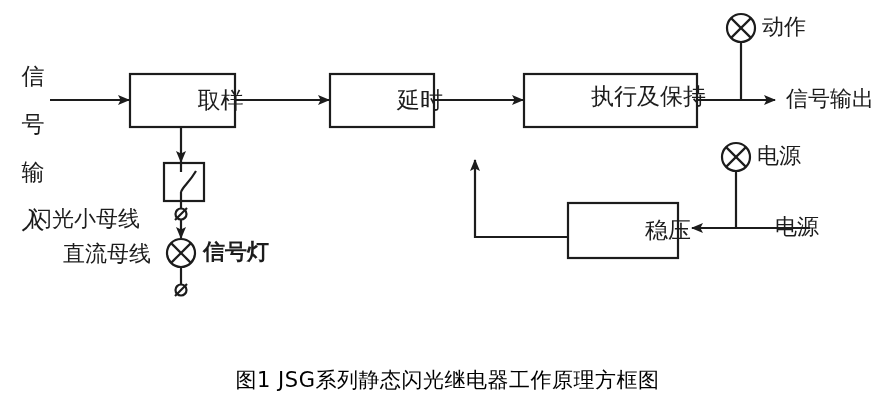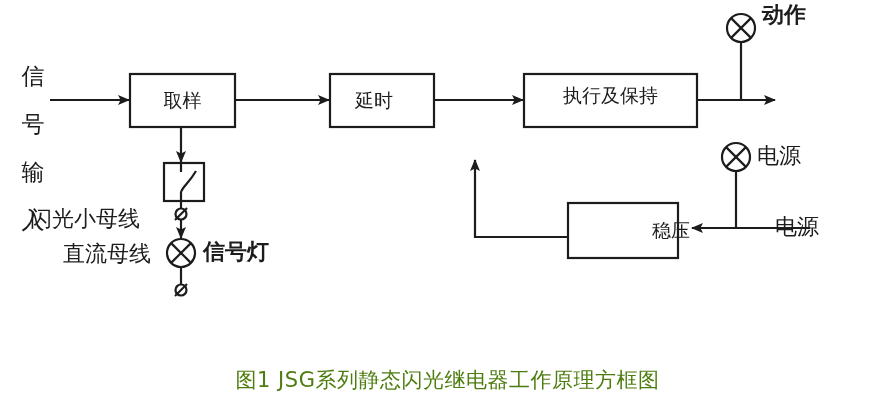--- a/index.html
+++ b/index.html
@@ -31,41 +31,42 @@
     line-height: 1;
     white-space: nowrap;
     font-family: "DejaVu Sans", "Liberation Sans", sans-serif;
   }
   .box-label {
     position: absolute;
     display: flex;
     align-items: center;
     justify-content: center;
     color: #1c1c1c;
-    font-size: 19px;
+    font-size: 23px;
     white-space: nowrap;
+    padding-left: 38px;
   }
   .vtext {
     position: absolute;
     left: 17px;
     top: 52px;
     width: 32px;
     color: #1c1c1c;
     font-size: 23px;
     line-height: 48px;
     text-align: center;
   }
   .vtext span { display: block; }
   #caption {
     position: absolute;
     left: 0;
     top: 366px;
     width: 895px;
     text-align: center;
-    color: #4d7c0f;
+    color: #000000;
     font-size: 21px;
     letter-spacing: 0.5px;
   }
 </style>
 </head>
 <body>
 
 <div id="page">
 
   <svg id="diagram-svg" viewBox="0 0 895 404">
@@ -135,26 +136,27 @@
   </svg>
 
   <div class="vtext">
     <span>信</span>
     <span>号</span>
     <span>输</span>
     <span>入</span>
   </div>
 
   <div class="box-label" style="left:130px; top:74px; width:105px; height:53px;">取样</div>
-  <div class="box-label" style="left:330px; top:74px; width:88px; height:53px;">延时</div>
+  <div class="box-label" style="left:338px; top:74px; width:88px; height:53px;">延时</div>
   <div class="box-label" style="left:524px; top:74px; width:173px; height:44px;">执行及保持</div>
-  <div class="box-label" style="left:568px; top:203px; width:124px; height:55px;margin-left:41px;">稳压</div>
+  <div class="box-label" style="left:568px; top:203px; width:124px; height:55px;">稳压</div>
 
   <div class="lbl" style="left:30px; top:208px;">闪光小母线</div>
   <div class="lbl" style="left:42px; top:243px;margin-left:21px;">直流母线</div>
   <div class="lbl" style="left:203px; top:241px;font-weight:bold;">信号灯</div>
-  <div class="lbl" style="left:762px; top:4px;font-weight:bold;">动作</div>
+  <div class="lbl" style="left:762px; top:16px;">动作</div>
+  <div class="lbl" style="left:786px; top:88px;">信号输出</div>
   <div class="lbl" style="left:757px; top:145px;">电源</div>
   <div class="lbl" style="left:775px; top:216px;">电源</div>
 
   <div id="caption">图1  JSG系列静态闪光继电器工作原理方框图</div>
 
 </div>
 
 </body></html>

